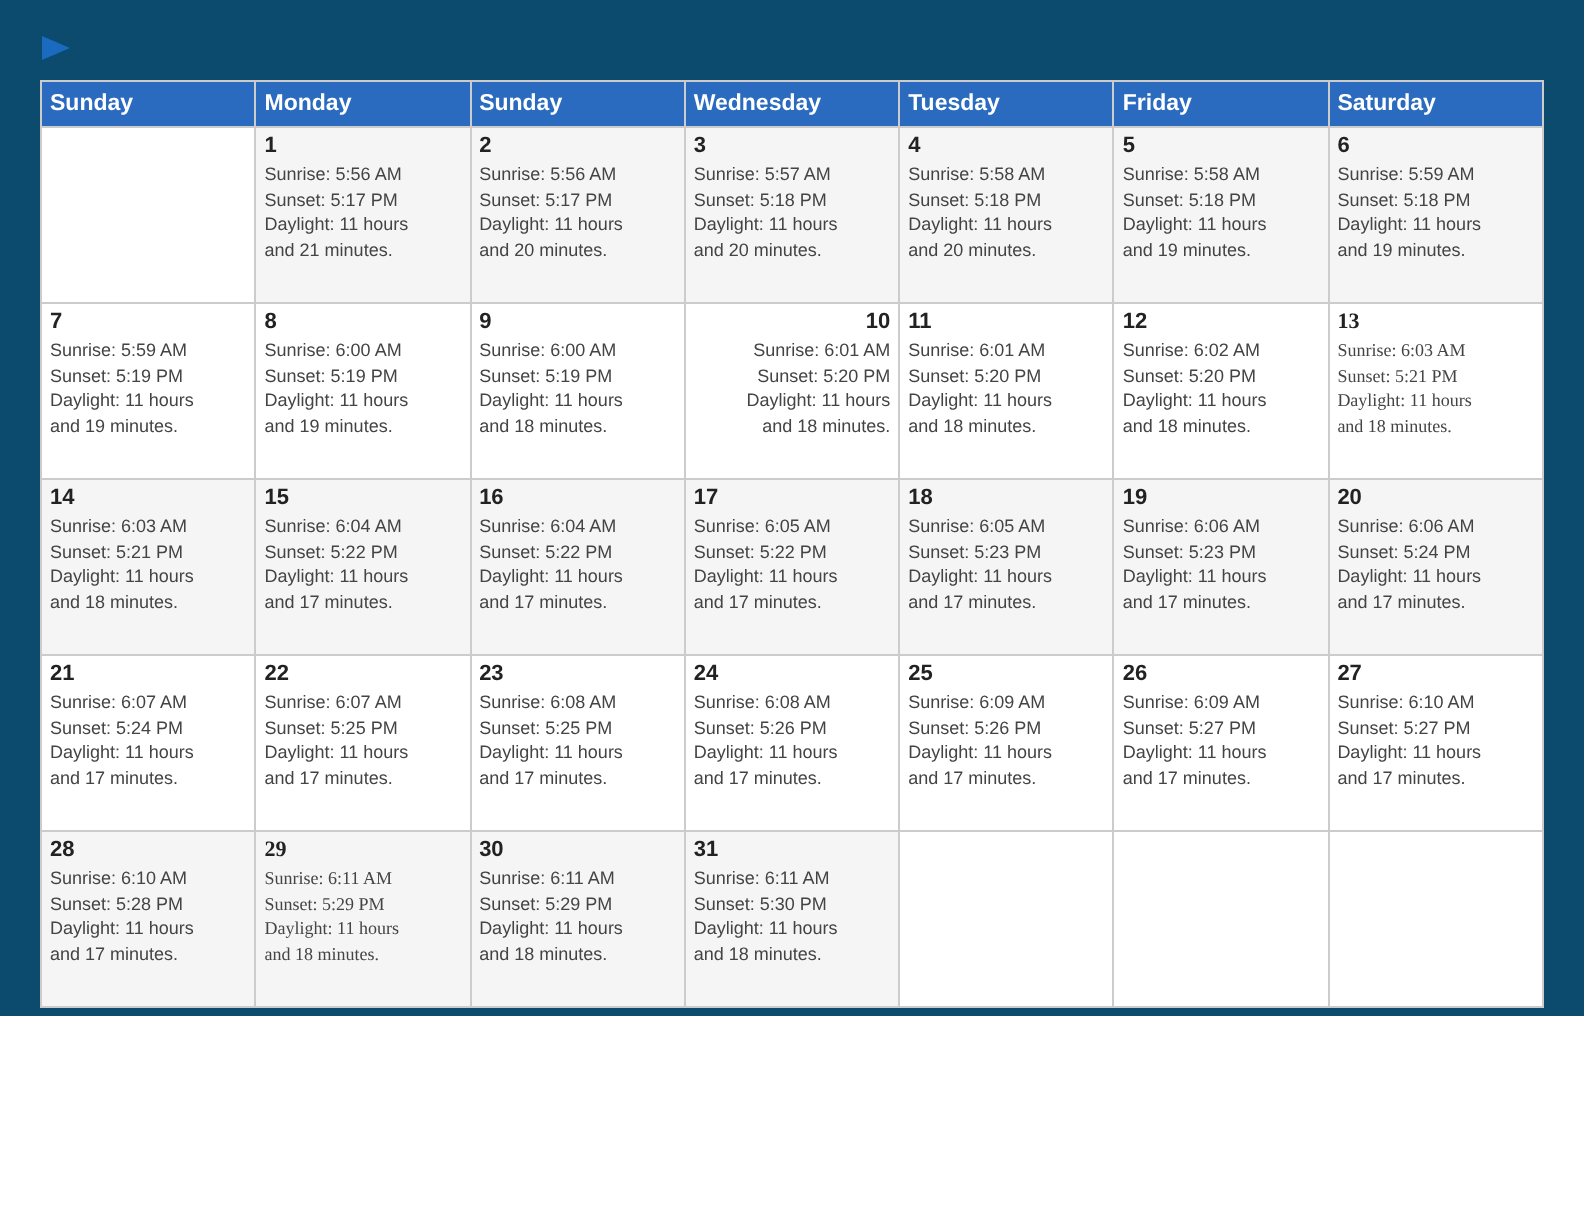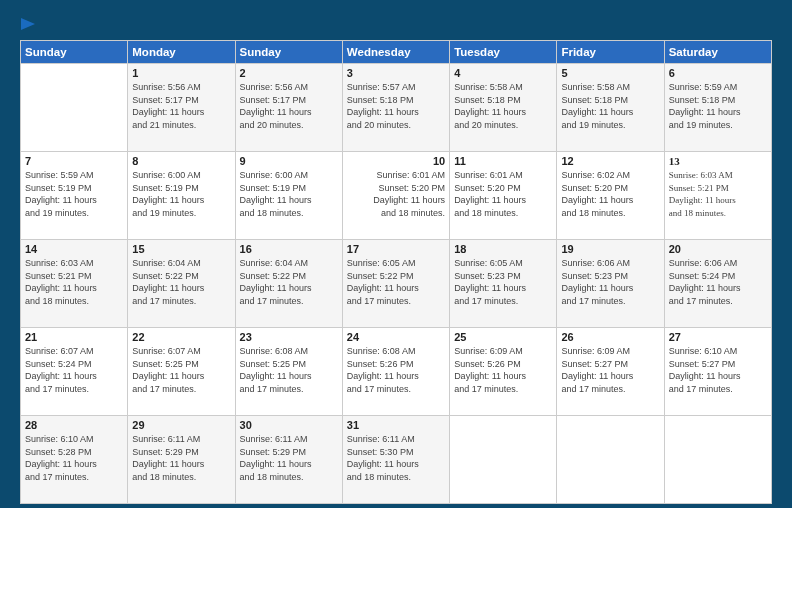--- a/index.html
+++ b/index.html
@@ -258,21 +258,21 @@
           <td style="background: rgb(255, 255, 255);">
             <span class="day-number">27</span>
             <div class="cell-info">Sunrise: 6:10 AM<br>Sunset: 5:27 PM<br>Daylight: 11 hours<br>and 17 minutes.</div>
           </td>
         </tr>
         <tr>
           <td style="background: rgb(245, 245, 245);">
             <span class="day-number">28</span>
             <div class="cell-info">Sunrise: 6:10 AM<br>Sunset: 5:28 PM<br>Daylight: 11 hours<br>and 17 minutes.</div>
           </td>
-          <td style="background: rgb(245, 245, 245);">
+          <td style="background: rgb(245, 245, 245); font-family: Liberation Serif, serif;">
             <span class="day-number">29</span>
             <div class="cell-info">Sunrise: 6:11 AM<br>Sunset: 5:29 PM<br>Daylight: 11 hours<br>and 18 minutes.</div>
           </td>
           <td style="background: rgb(245, 245, 245);">
             <span class="day-number">30</span>
             <div class="cell-info">Sunrise: 6:11 AM<br>Sunset: 5:29 PM<br>Daylight: 11 hours<br>and 18 minutes.</div>
           </td>
           <td style="background: rgb(245, 245, 245);">
             <span class="day-number">31</span>
             <div class="cell-info">Sunrise: 6:11 AM<br>Sunset: 5:30 PM<br>Daylight: 11 hours<br>and 18 minutes.</div>

